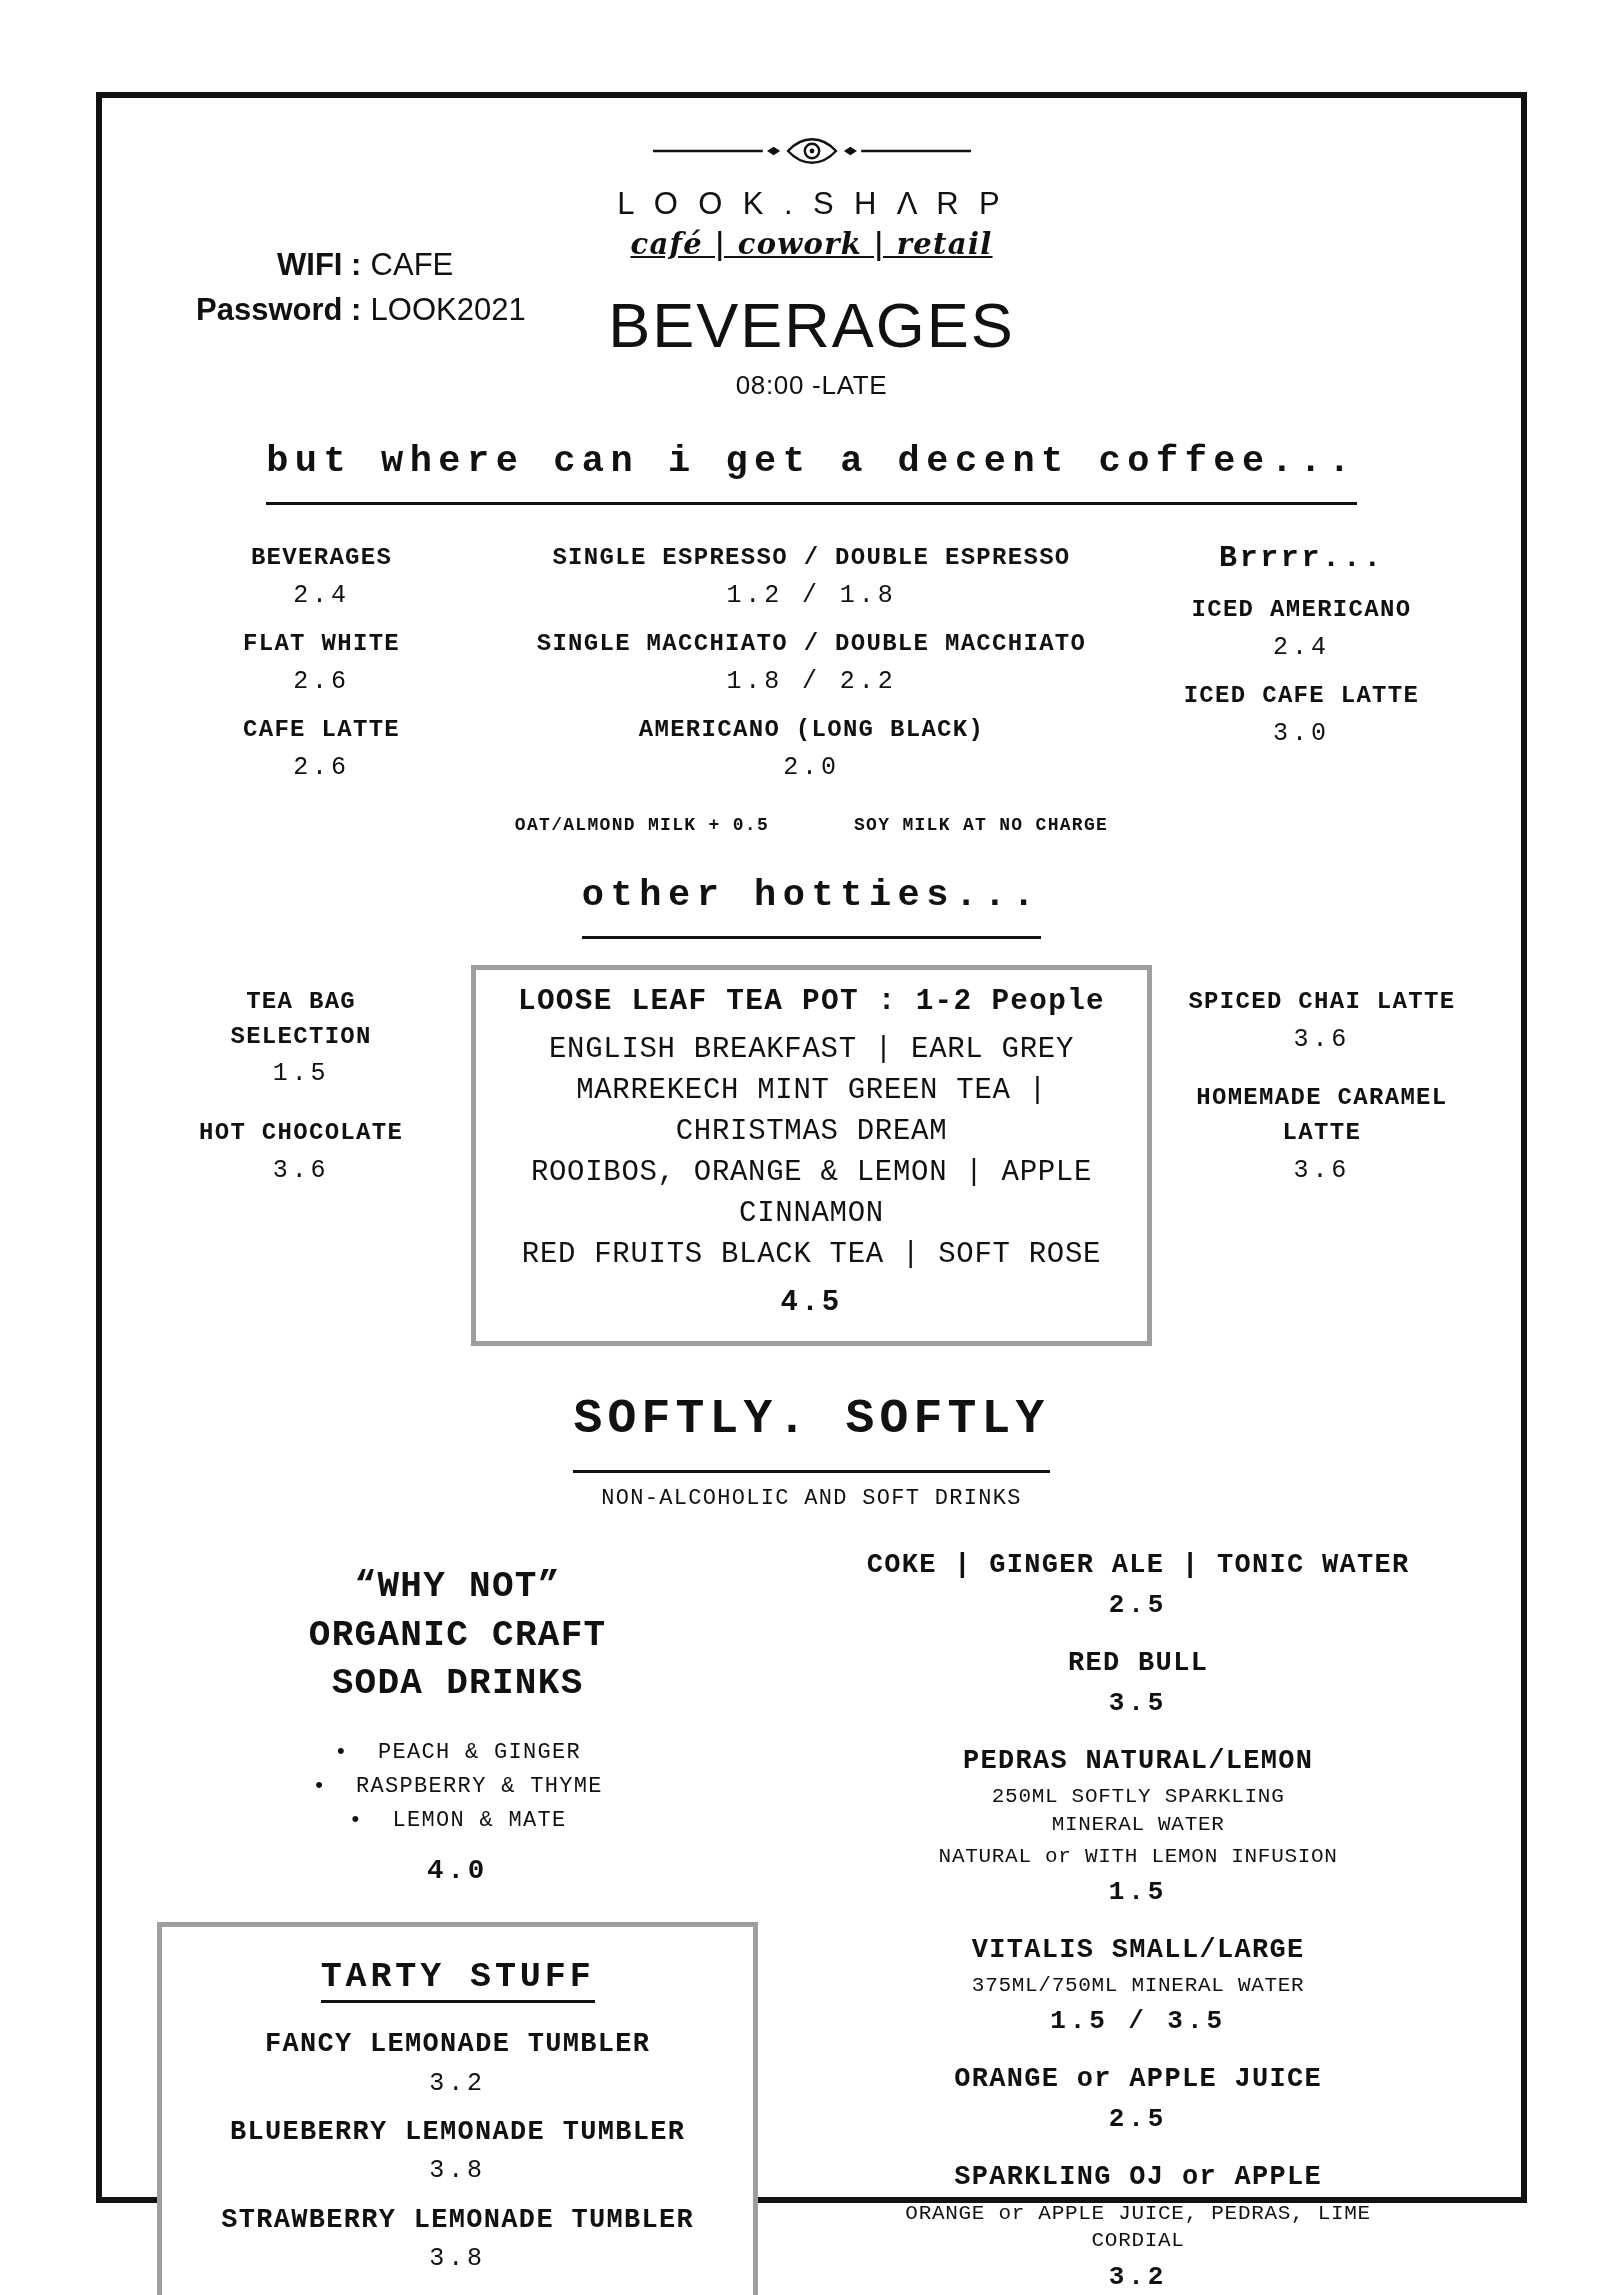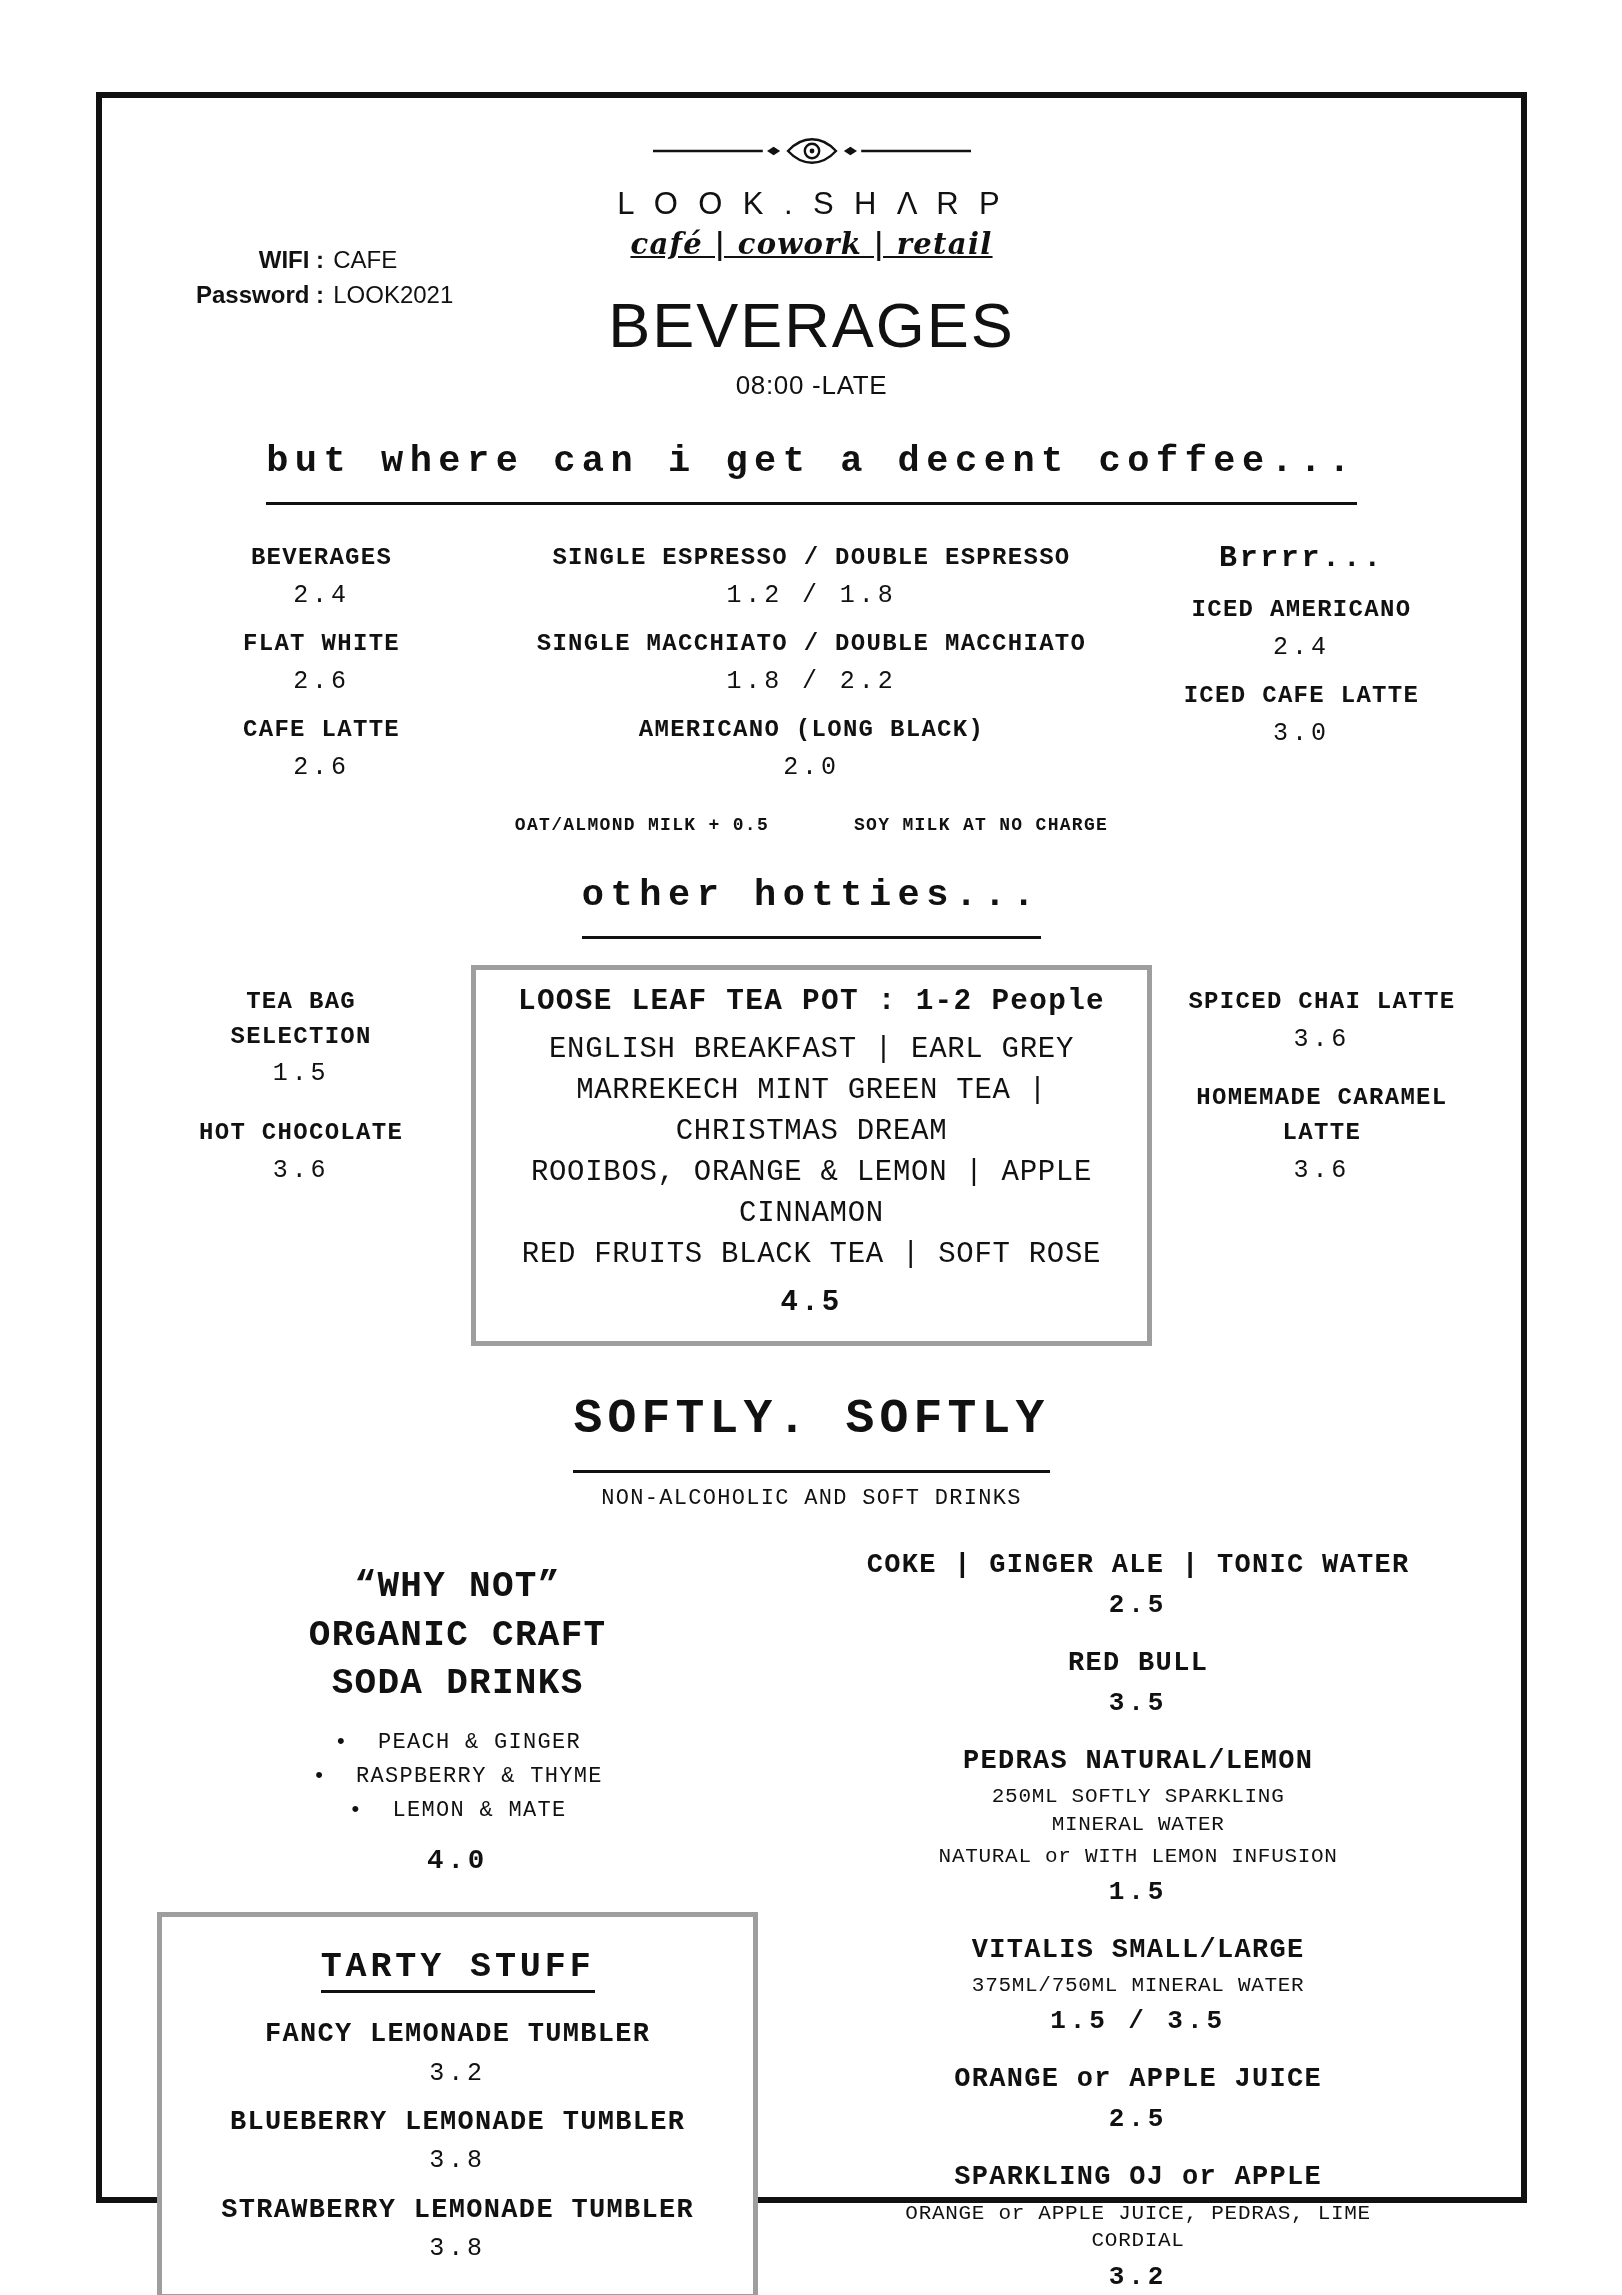--- a/index.html
+++ b/index.html
@@ -15,21 +15,21 @@
     border: 6.5px solid #111; pointer-events: none;
   }
   .content {
     position: absolute; left: 131px; right: 131px; top: 98px;
     text-align: center;
   }
   
   .wifi {
     position: absolute; left: 196px; top: 243px;
     display: grid; grid-template-columns: auto auto; column-gap: 9.2px;
-    font-family: "Liberation Sans", sans-serif; font-size: 24px; line-height: 1.45;
+    font-family: "Liberation Sans", sans-serif; font-size: 31px; line-height: 1.45;
     text-align: left;
   }
   .wifi .lab { font-weight: bold; text-align: right; }
   
   .emblem { margin-top: 29.4px; }
   .brand {
     margin-top: 7.9px;
     font-family: "Liberation Sans", sans-serif;
     font-size: 31px; letter-spacing: 5.9px; font-weight: 400;
   }
@@ -86,21 +86,21 @@
     display: inline-block; margin-top: 46px;
     font-size: 48px; font-weight: bold; letter-spacing: 5.2px;
     border-bottom: 3.9px solid #111; padding-bottom: 24px;
   }
   .softly-sub { margin-top: 13px; font-size: 22px; letter-spacing: 1.3px; }
   .softly-grid { display: grid; grid-template-columns: 48% 52%; margin-top: 36px; align-items: start; }
   .craft-title {
     font-size: 36px; font-weight: bold; letter-spacing: 1.3px;
     line-height: 1.35; max-width: 380px; margin: 16px auto;
   }
-  .flavors { margin-top: 17px; }
+  .flavors { margin-top: 27px; }
   .flavor { font-size: 22px; letter-spacing: 1.3px; line-height: 1.55; }
   .flavor::before { content: "\2022\00a0\00a0"; }
   .craft-price { margin-top: 17px; font-size: 27.5px; font-weight: bold; letter-spacing: 3.9px; }
   .tarty-box {
     border: 5.2px solid #9e9e9e; margin: 36px auto 0;
     width: 92%; max-width: 641px; padding: 29.4px 18.3px 31px; background: #fff;
   }
   .tarty-title {
     display: inline-block; font-size: 35px; font-weight: bold; letter-spacing: 3.9px;
     border-bottom: 3.3px solid #111; padding-bottom: 3.9px;

